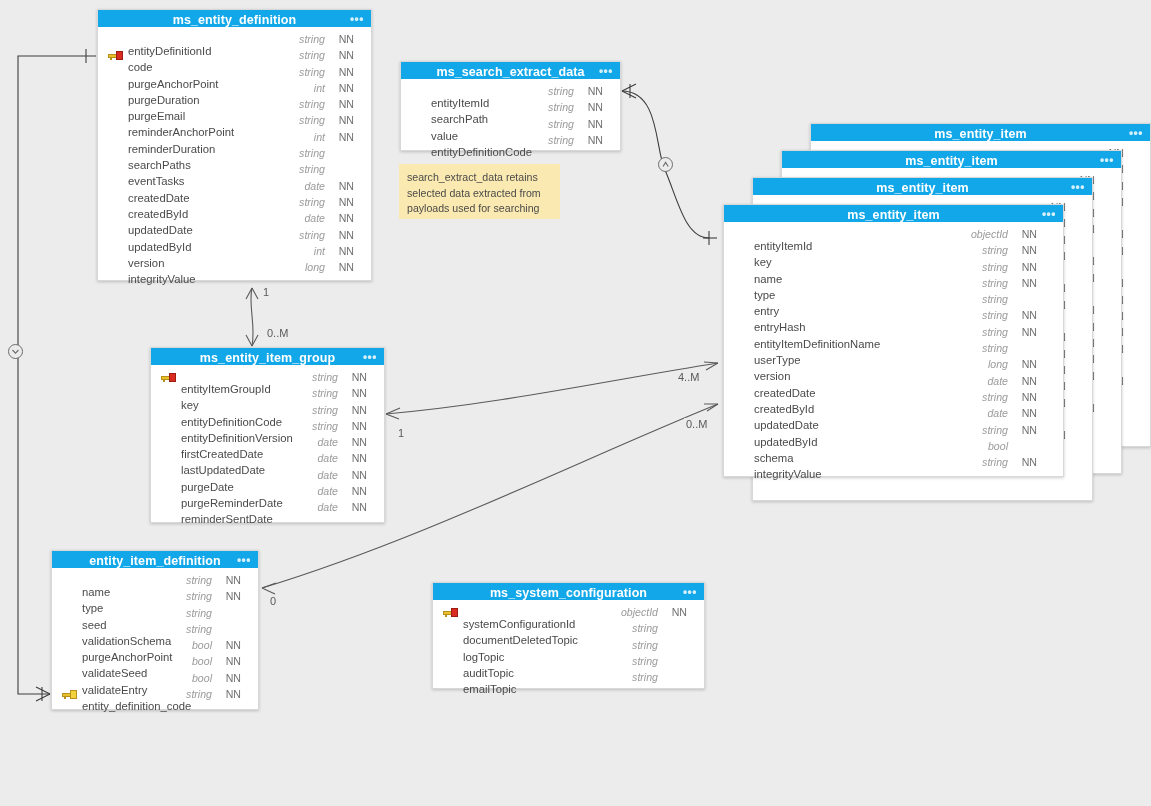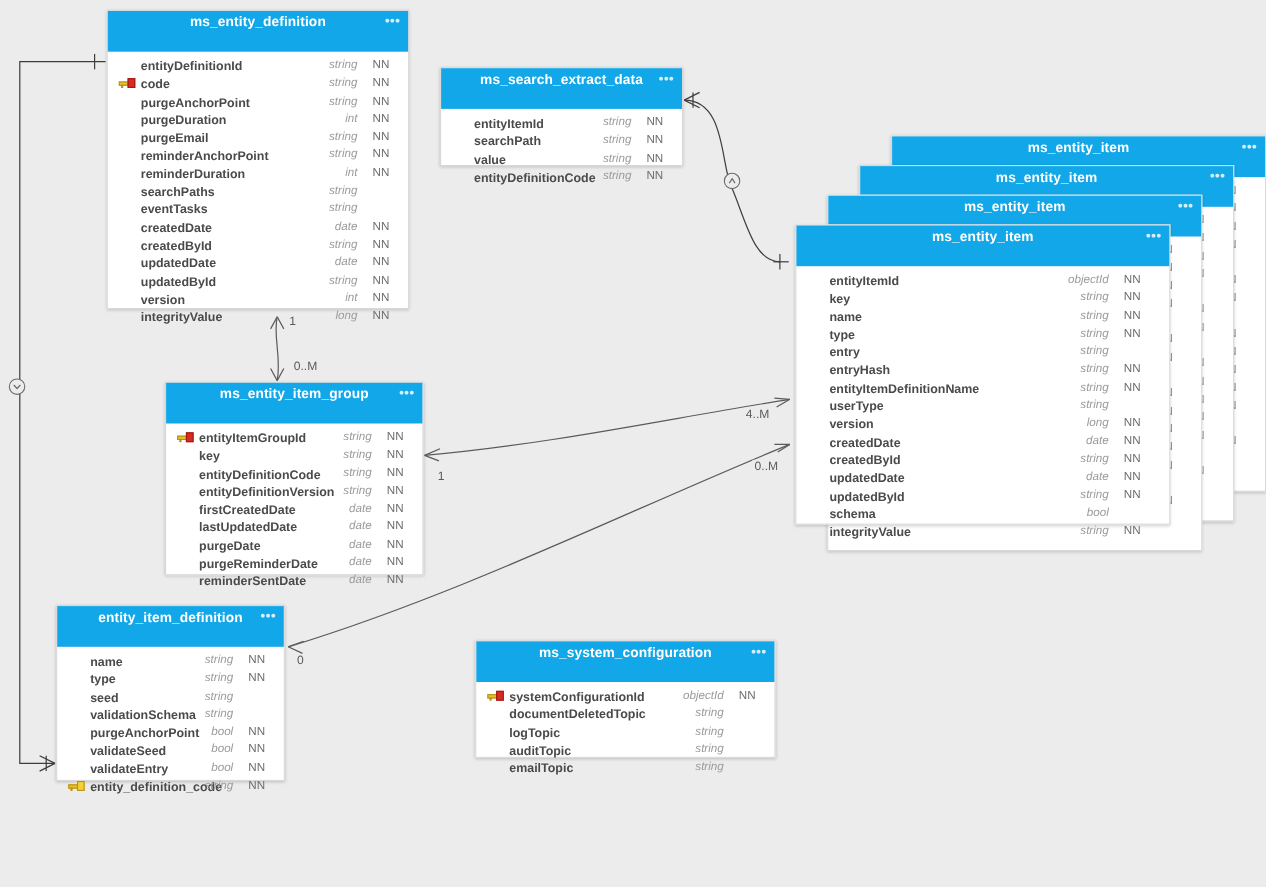--- a/index.html
+++ b/index.html
@@ -15,34 +15,34 @@
   
   .card{
     position:absolute;background:#ffffff;
     border:1px solid #d8d8d8;
     box-shadow:0 1px 3px rgba(0,0,0,.20);
     box-sizing:border-box;
   }
   .card-header{
     background:#12a7e8;color:#fff;
     font-weight:bold;font-size:12.5px;
-    height:37px;line-height:21px;
+    height:17px;line-height:21px;
     text-align:center;position:relative;
     letter-spacing:.1px;
   }
   .card-header .dots{
     position:absolute;right:7px;top:0;height:21px;line-height:19px;
     font-size:12px;color:#d6f0fb;letter-spacing:.5px;font-weight:bold;
   }
   .rows{padding:4px 0 6px 0;}
   .row{
     height:16.3px;line-height:16.3px;position:relative;
     font-size:11.3px;color:#4a4a4a;white-space:nowrap;
   }
-  .row .fname{position:absolute;left:30px;top:2px;font-weight:bold;}
+  .row .fname{position:absolute;left:30px;top:12px;}
   .row .ftype{position:absolute;top:0;font-style:italic;color:#9b9b9b;font-size:10.6px;text-align:right;}
   .row .fnn{position:absolute;top:0;color:#6f6f6f;font-size:10.6px;text-align:left;}
 
   
   .keyicon{position:absolute;left:10px;top:4px;width:15px;height:9px;}
   .keyicon .shaft{position:absolute;left:0;top:2.5px;width:9px;height:4px;background:#e8c02a;border:1px solid #b8901c;box-sizing:border-box;}
   .keyicon .tooth{position:absolute;left:2px;top:6px;width:2px;height:3px;background:#b8901c;}
   .keyicon .head{position:absolute;left:8px;top:0px;width:7px;height:9px;box-sizing:border-box;}
   .keyicon.pk .head{background:#d92b1f;border:1px solid #9d1c13;}
   .keyicon.fk .head{background:#f2d23c;border:1px solid #b8901c;}
@@ -615,16 +615,17 @@
           <span class="fname">auditTopic</span>
           <span class="ftype" style="right: 46px;">string</span>
         </div>
         <div class="row">
           <span class="fname">emailTopic</span>
           <span class="ftype" style="right: 46px;">string</span>
         </div>
       </div>
   </div>
 
+  <div class="note" style="left:399px;top:164px;width:161px;height:55px;">search_extract_data retains selected data extracted from payloads used for searching</div>
 
 
 
 </div>
 
 </body></html>

